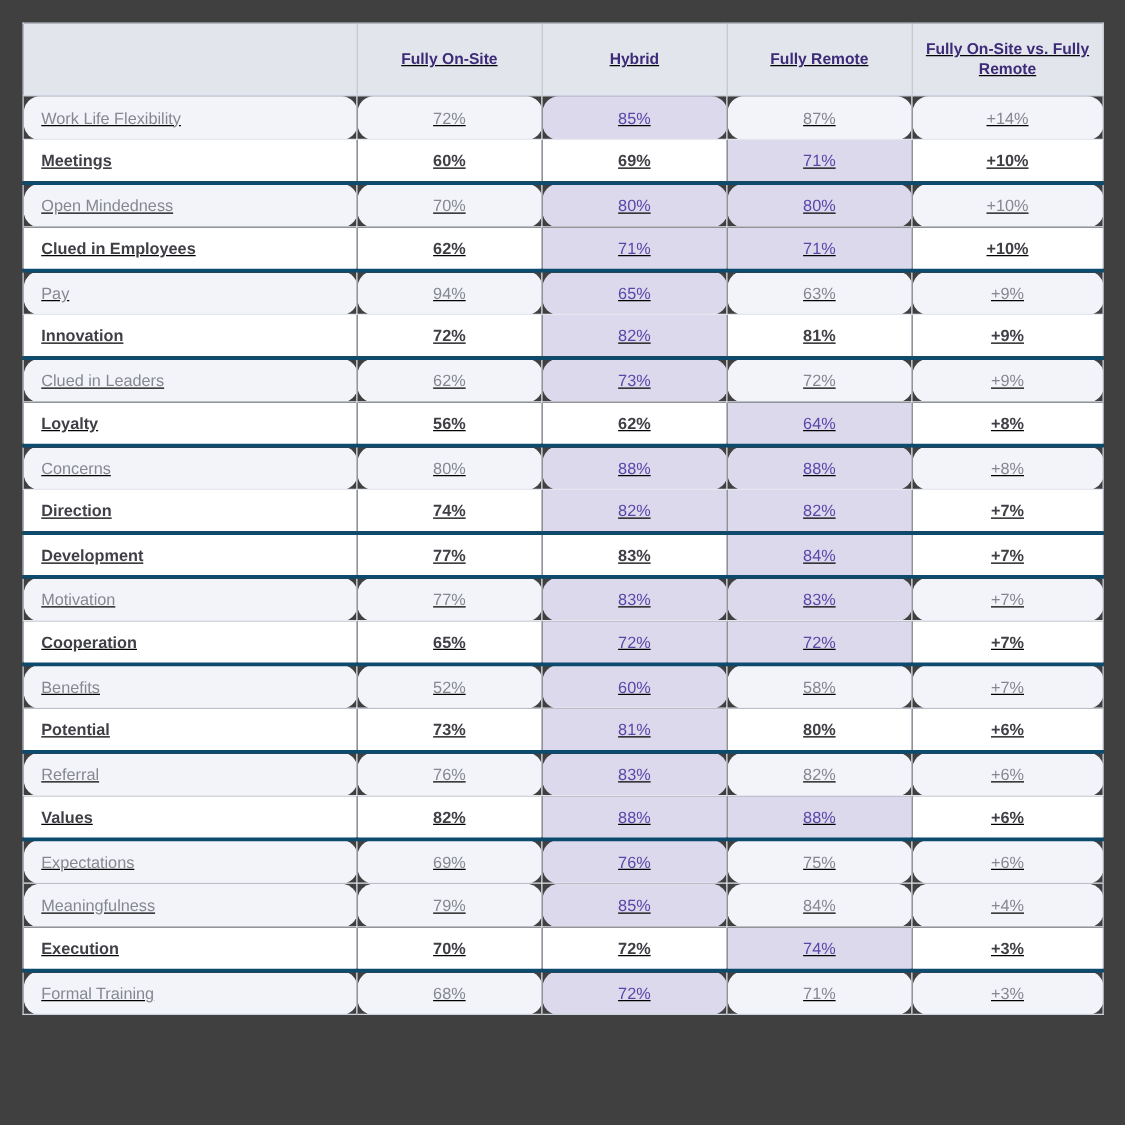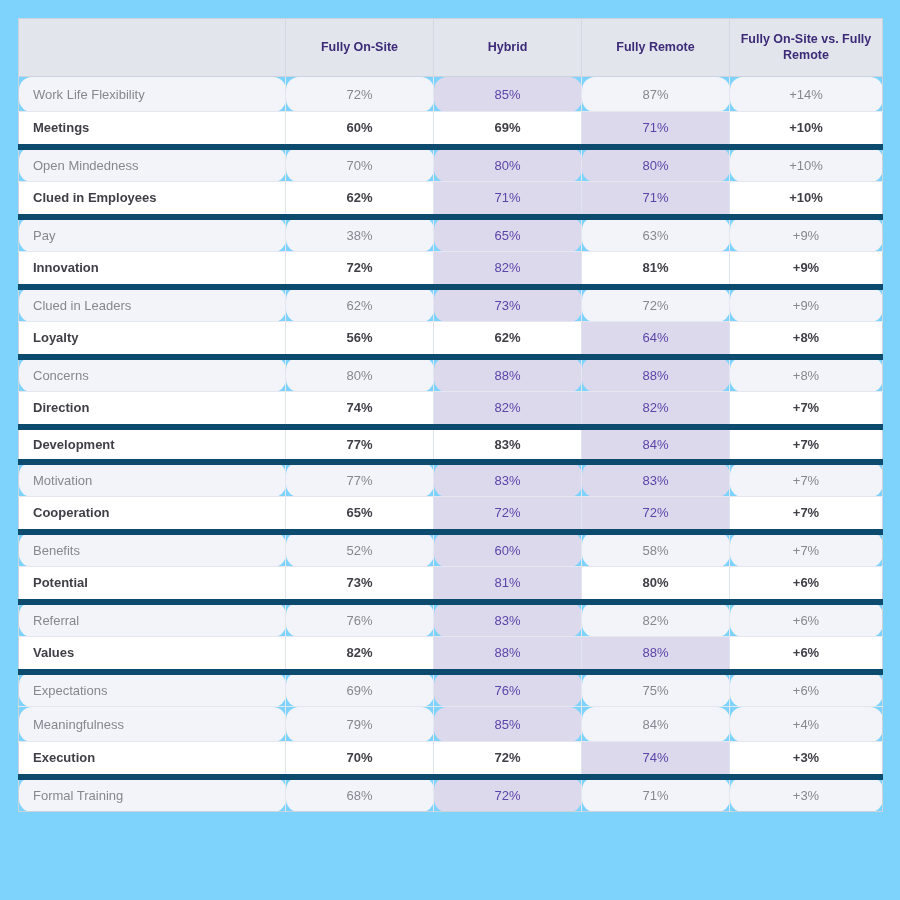--- a/index.html
+++ b/index.html
@@ -10,23 +10,24 @@
   body {
     width: 900px;
     height: 900px;
     font-family: "Liberation Sans", sans-serif;
     -webkit-font-smoothing: antialiased;
   }
   #page {
     position: relative;
     width: 900px;
     height: 900px;
-    background: #7dd3fc;
+    background: #404040;
     box-sizing: border-box;
     padding: 18px;
+    text-decoration: underline;
   }
   table.cmp {
     border-collapse: collapse;
     width: 864px;
     table-layout: fixed;
     border: 1px solid #ccd2de;
   }
   table.cmp col.c0 { width: 267px; }
   table.cmp col.c1 { width: 148px; }
   table.cmp col.c2 { width: 148px; }
@@ -70,21 +71,21 @@
     background: #f3f4f9;
     color: #85888f;
     font-weight: normal;
     border-radius: 13px;
   }
   tbody tr.main td {
     background: #ffffff;
     color: #3f3f46;
     font-weight: bold;
     border-top: 1px solid #d9dde8;
-    border-bottom: 6px solid #0c4a6e;
+    border-bottom: 3px solid #0c4a6e;
   }
   tbody tr.main td { border-right-color: #e0e4ee; }
 
   td.label { text-align: left; }
   td.num { text-align: center; }
 
   
   tbody tr td.hl,
   tbody tr.main td.hl,
   tbody tr.alt td.hl {
@@ -138,21 +139,21 @@
         </tr>
         <tr class="main">
           <td class="label">Clued in Employees</td>
           <td class="num">62%</td>
           <td class="num hl">71%</td>
           <td class="num hl">71%</td>
           <td class="num">+10%</td>
         </tr>
         <tr class="alt">
           <td class="label">Pay</td>
-          <td class="num">38%</td>
+          <td class="num">94%</td>
           <td class="num hl">65%</td>
           <td class="num">63%</td>
           <td class="num">+9%</td>
         </tr>
         <tr class="main">
           <td class="label">Innovation</td>
           <td class="num">72%</td>
           <td class="num hl">82%</td>
           <td class="num">81%</td>
           <td class="num">+9%</td>

